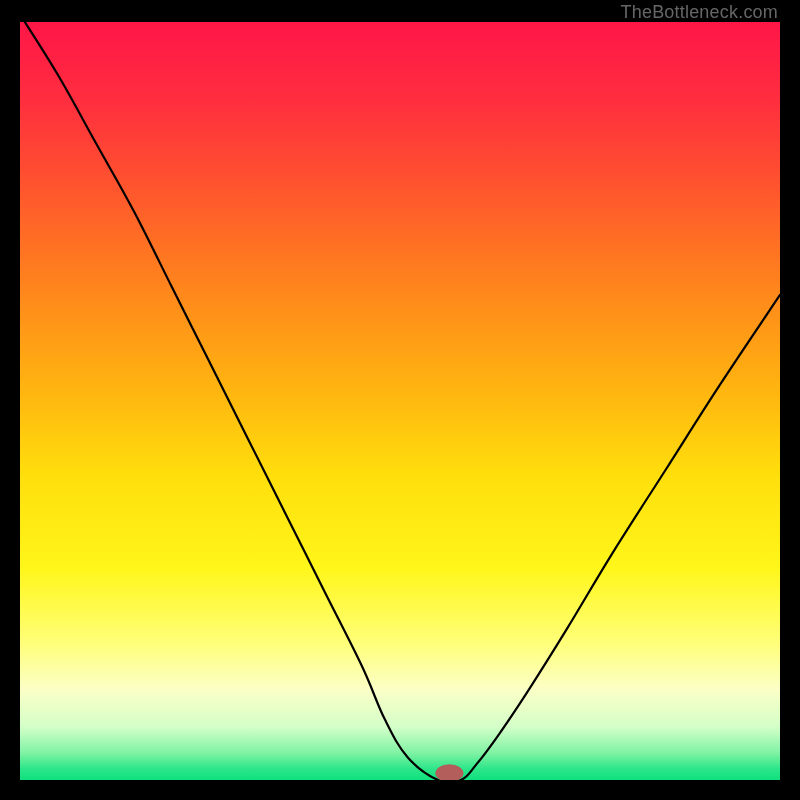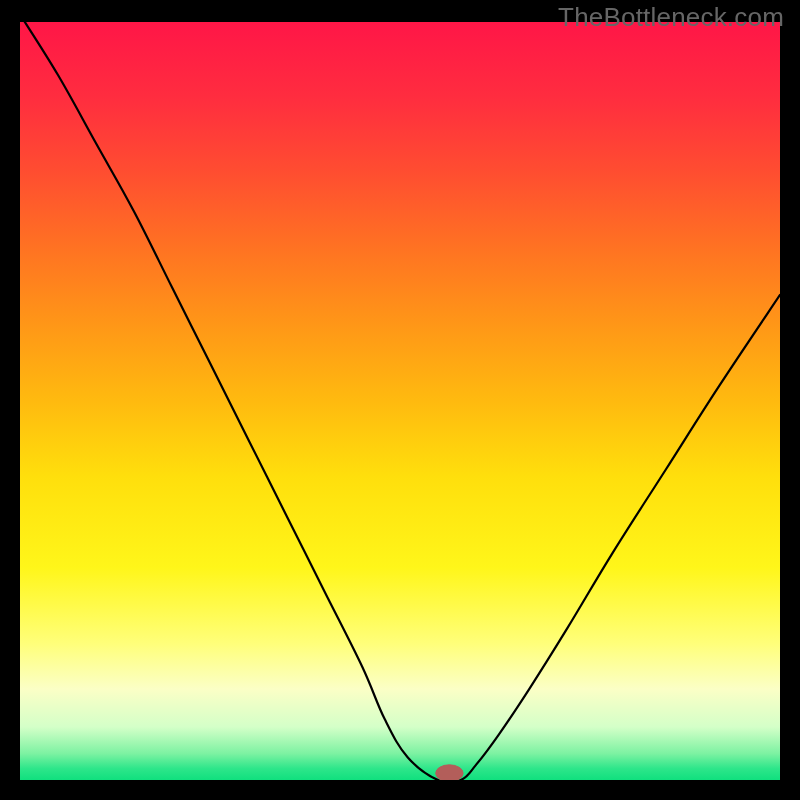--- a/index.html
+++ b/index.html
@@ -13,23 +13,23 @@
   }
   .frame {
     position: relative;
     width: 800px;
     height: 800px;
     background: #000;
   }
   .watermark {
     position: absolute;
     top: 2px;
-    right: 16px;
+    right: 22px;
     color: #666;
-    font-size: 26px;
+    font-size: 18px;
     font-weight: 500;
     letter-spacing: 0.2px;
     z-index: 20;
     user-select: none;
   }
   .plot-area {
     position: absolute;
     left: 20px;
     right: 20px;
     top: 22px;

